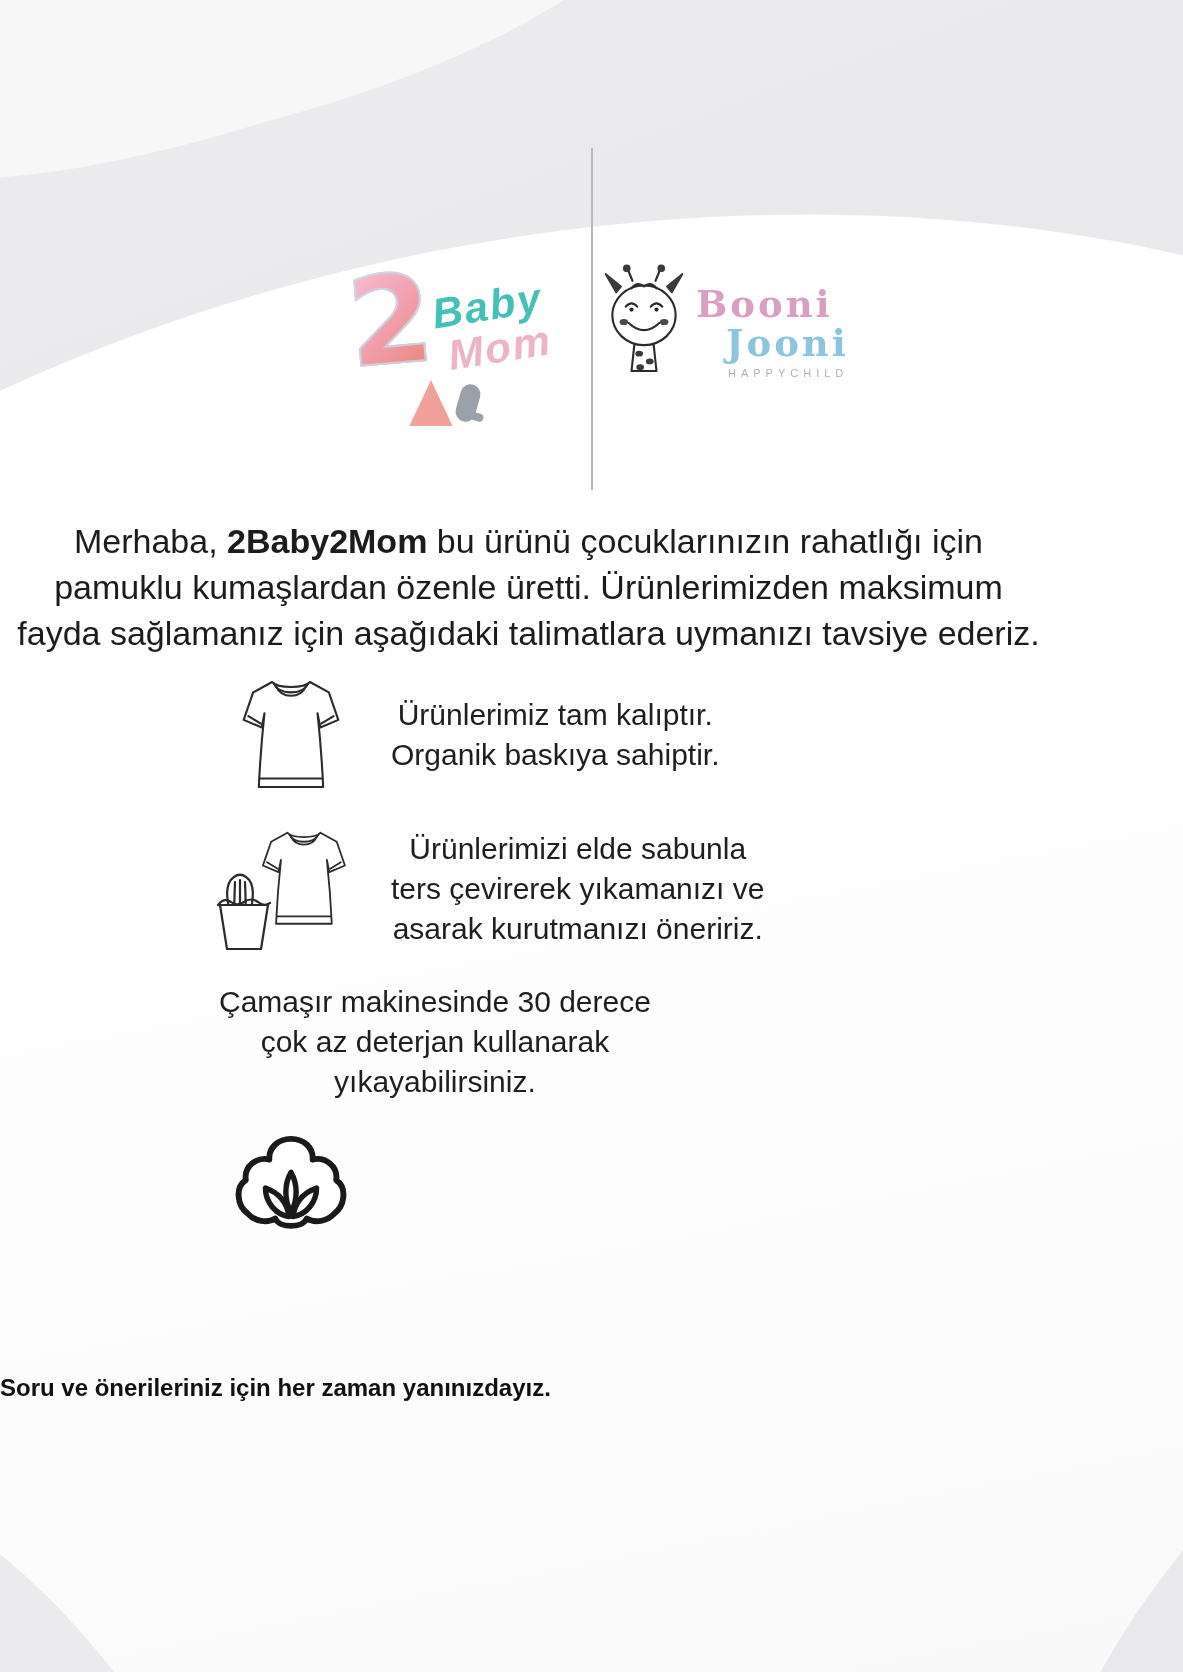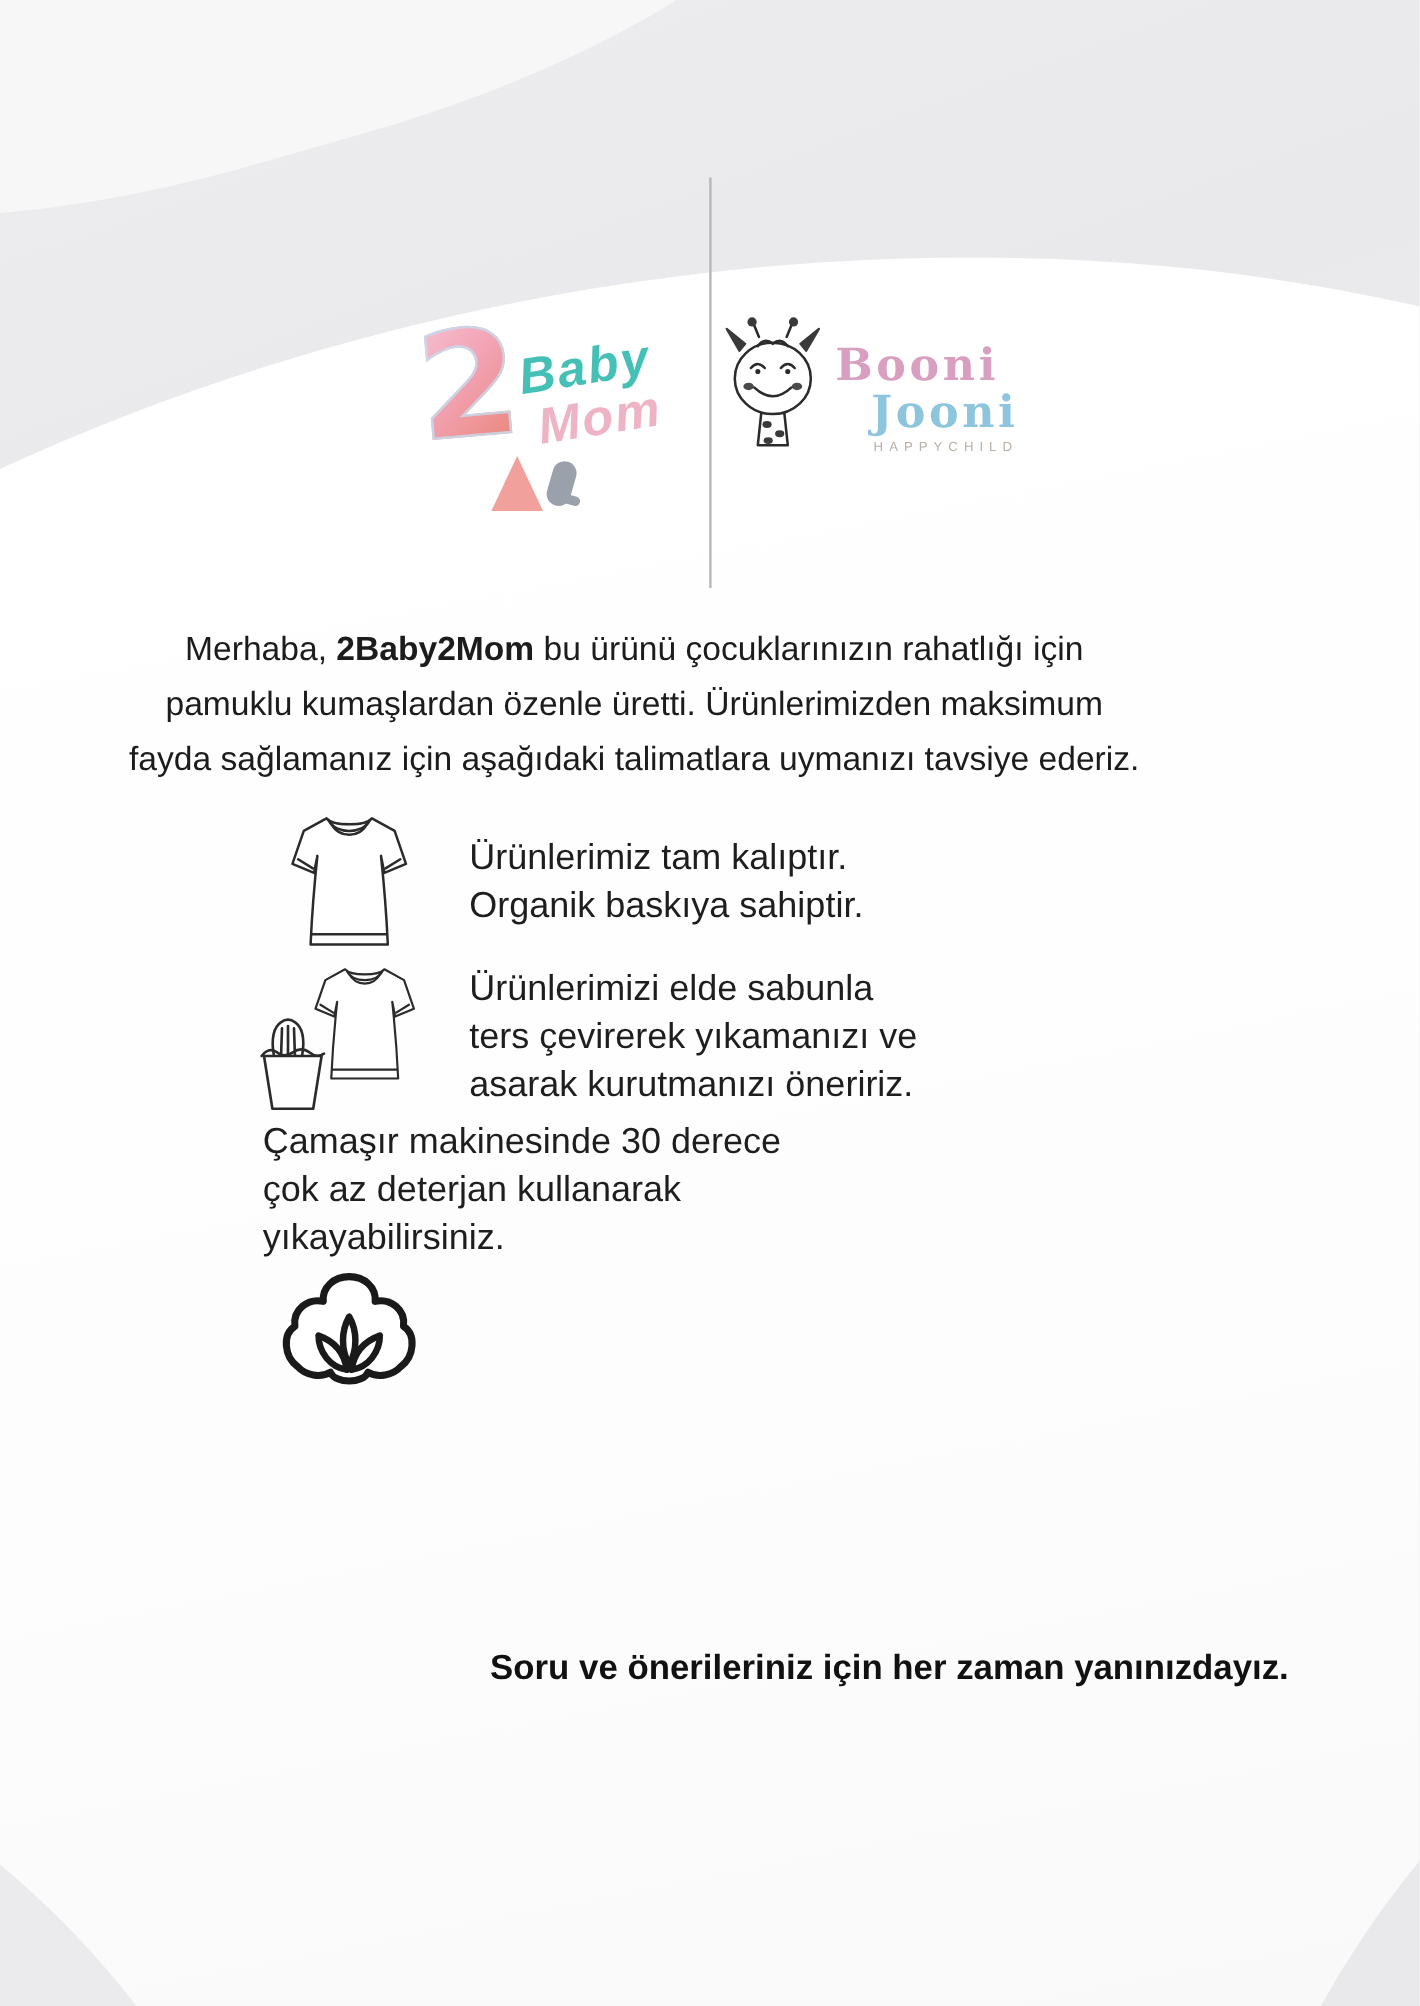--- a/index.html
+++ b/index.html
@@ -37,32 +37,32 @@
   .brand-right{position:absolute;left:596px;top:262px;display:flex;align-items:center;}
   .brand-right svg{flex:0 0 auto;}
   .booni-col{margin-left:4px;margin-top:18px;font-family:"DejaVu Serif","Liberation Serif",serif;font-weight:bold;}
   .booni{font-size:37px;color:#d89fc1;letter-spacing:3px;line-height:1.05;}
   .jooni{font-size:37px;color:#8cc5dd;letter-spacing:3px;line-height:1.05;margin-left:30px;}
   .happychild{font-family:"Liberation Sans",sans-serif;font-weight:normal;font-size:11px;color:#b9b0a6;
        letter-spacing:5px;margin-left:32px;margin-top:4px;}
 
   
   .intro{position:absolute;left:0;top:518px;width:1057px;text-align:center;color:#1c1c1c;
-       font-size:28px;line-height:46px;}
+       font-size:34px;line-height:46px;}
   .intro b{font-weight:bold;}
 
   
-  .list{position:absolute;left:205px;top:674px;width:860px;display:flex;flex-direction:column;gap:4px;}
+  .list{position:absolute;left:205px;top:674px;width:860px;display:flex;flex-direction:column;gap:29px;text-align:center;}
   .row{display:flex;align-items:center;}
   .icon-box{flex:0 0 172px;display:flex;align-items:center;justify-content:center;}
   .item-text{margin-left:14px;font-size:30px;line-height:40px;color:#1e1e1e;white-space:pre-line;}
 
   
-  .footer{position:absolute;left:0;top:1374px;width:1074px;text-align:right;
-       font-size:29px;font-weight:bold;color:#111;}
+  .footer{position:absolute;left:0;top:1374px;width:1074px;text-align:left;
+       font-size:24px;font-weight:bold;color:#111;}
 
   svg .ln{fill:none;stroke:#2b2b2b;stroke-width:2.2;stroke-linecap:round;stroke-linejoin:round;}
   svg .fw{fill:#ffffff;stroke:#2b2b2b;stroke-width:2.2;stroke-linecap:round;stroke-linejoin:round;}
 </style>
 </head>
 <body>
 
 <div class="page">
 
   <div class="curve-top"></div>

